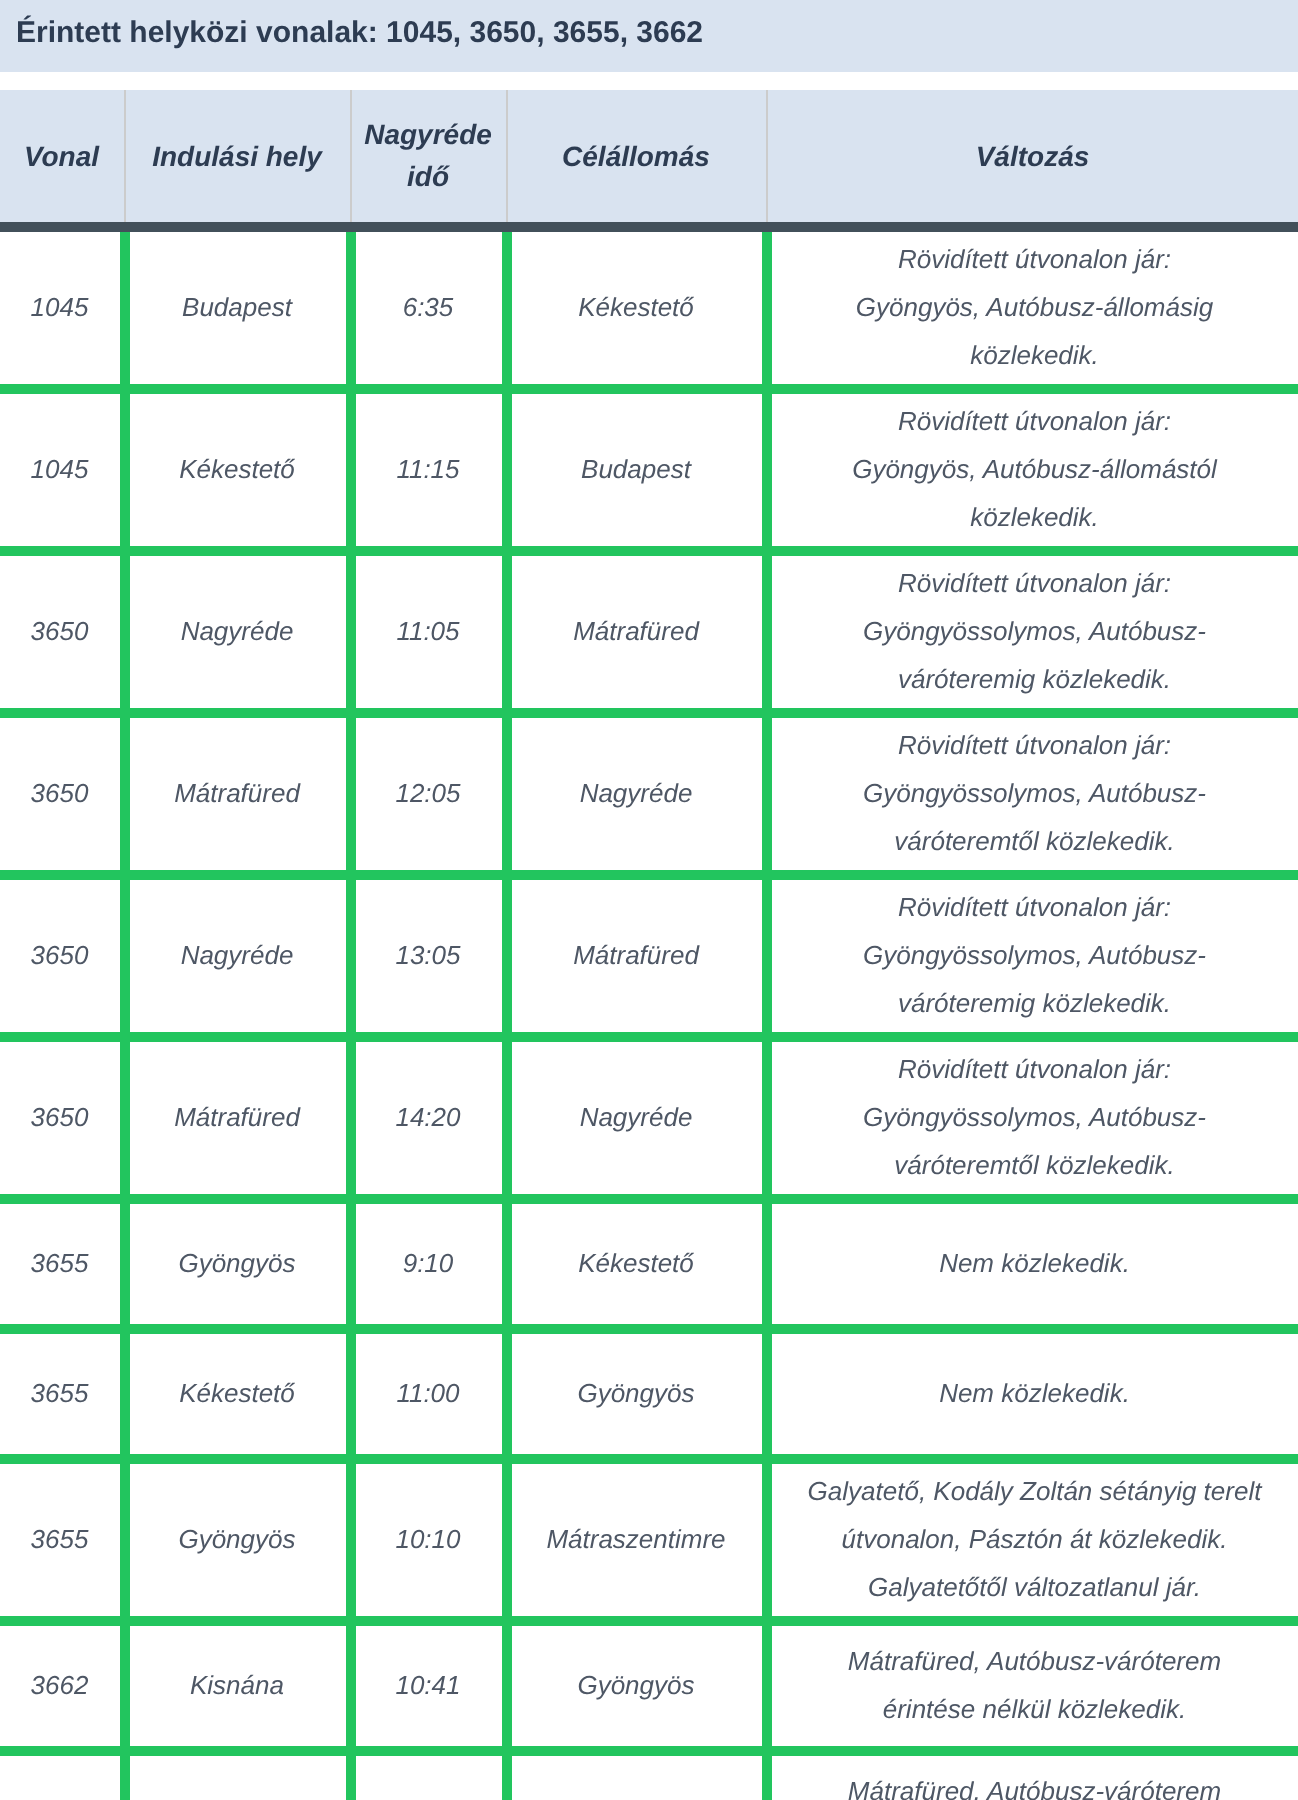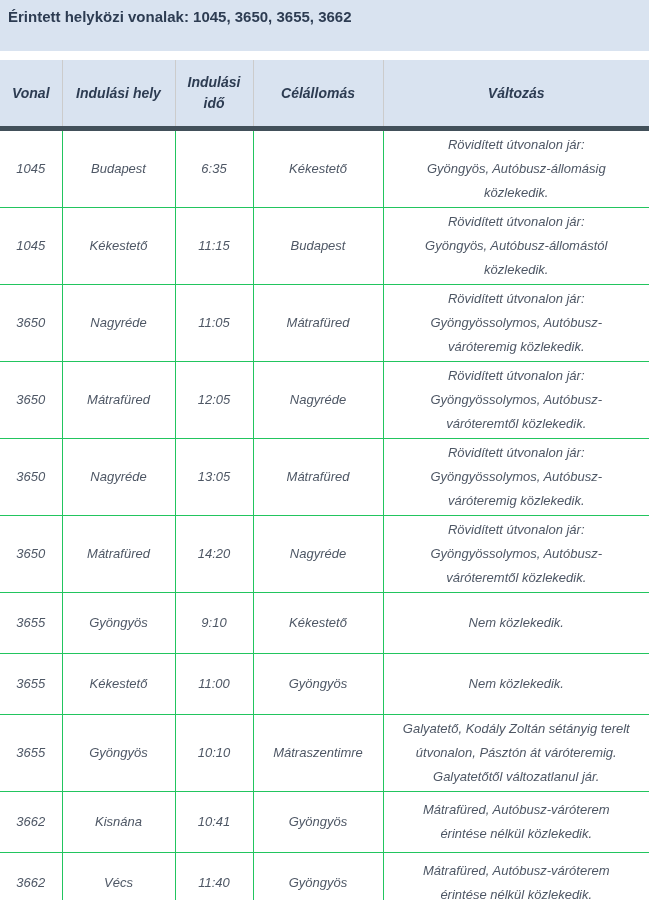--- a/index.html
+++ b/index.html
@@ -7,21 +7,21 @@
     padding: 0;
     background: #ffffff;
   }
   body {
     width: 649px;
     font-family: "Liberation Sans", "DejaVu Sans", sans-serif;
     color: #4e5765;
   }
   .title-band {
     background: #d9e3f0;
-    padding: 7px 8px 25px 8px;
+    padding: 7px 8px 10px 8px;
     font-size: 15px;
     line-height: 19px;
     font-weight: bold;
     color: #2d3c52;
   }
   .band-gap {
     height: 9px;
     background: #ffffff;
   }
   .table-wrap {
@@ -47,21 +47,21 @@
     border-top: none;
     border-bottom: 5px solid #42505a;
   }
   tbody td {
     font-size: 13px;
     line-height: 24px;
     height: 56px;
     padding: 2px 4px;
     text-align: center;
     vertical-align: middle;
-    border: 1px solid #22c55e;
+    border: 5px solid #22c55e;
     color: #4e5765;
   }
   thead th:first-child,
   tbody td:first-child { border-left: none; }
   thead th:last-child,
   tbody td:last-child { border-right: none; margin-left: 34px; }
   tbody tr:last-child td { border-bottom: none; }
   .change-cell {
     white-space: pre-line;
   }
@@ -79,21 +79,21 @@
       <col style="width:62px">
       <col style="width:113px">
       <col style="width:78px">
       <col style="width:130px">
       <col style="width:266px">
     </colgroup>
     <thead>
       <tr>
           <th>Vonal</th>
           <th>Indulási hely</th>
-          <th>Indulási idő</th>
+          <th>Nagyréde idő</th>
           <th>Célállomás</th>
           <th>Változás</th>
         </tr>
     </thead>
     <tbody>
         <tr>
           <td>1045</td>
           <td>Budapest</td>
           <td>6:35</td>
           <td>Kékestető</td>
@@ -159,21 +159,21 @@
           <td>11:00</td>
           <td>Gyöngyös</td>
           <td class="change-cell">Nem közlekedik.</td>
         </tr>
         <tr>
           <td>3655</td>
           <td>Gyöngyös</td>
           <td>10:10</td>
           <td>Mátraszentimre</td>
           <td class="change-cell">Galyatető, Kodály Zoltán sétányig terelt
-útvonalon, Pásztón át váróteremig.
+útvonalon, Pásztón át közlekedik.
 Galyatetőtől változatlanul jár.</td>
         </tr>
         <tr>
           <td>3662</td>
           <td>Kisnána</td>
           <td>10:41</td>
           <td>Gyöngyös</td>
           <td class="change-cell">Mátrafüred, Autóbusz-váróterem
 érintése nélkül közlekedik.</td>
         </tr>

